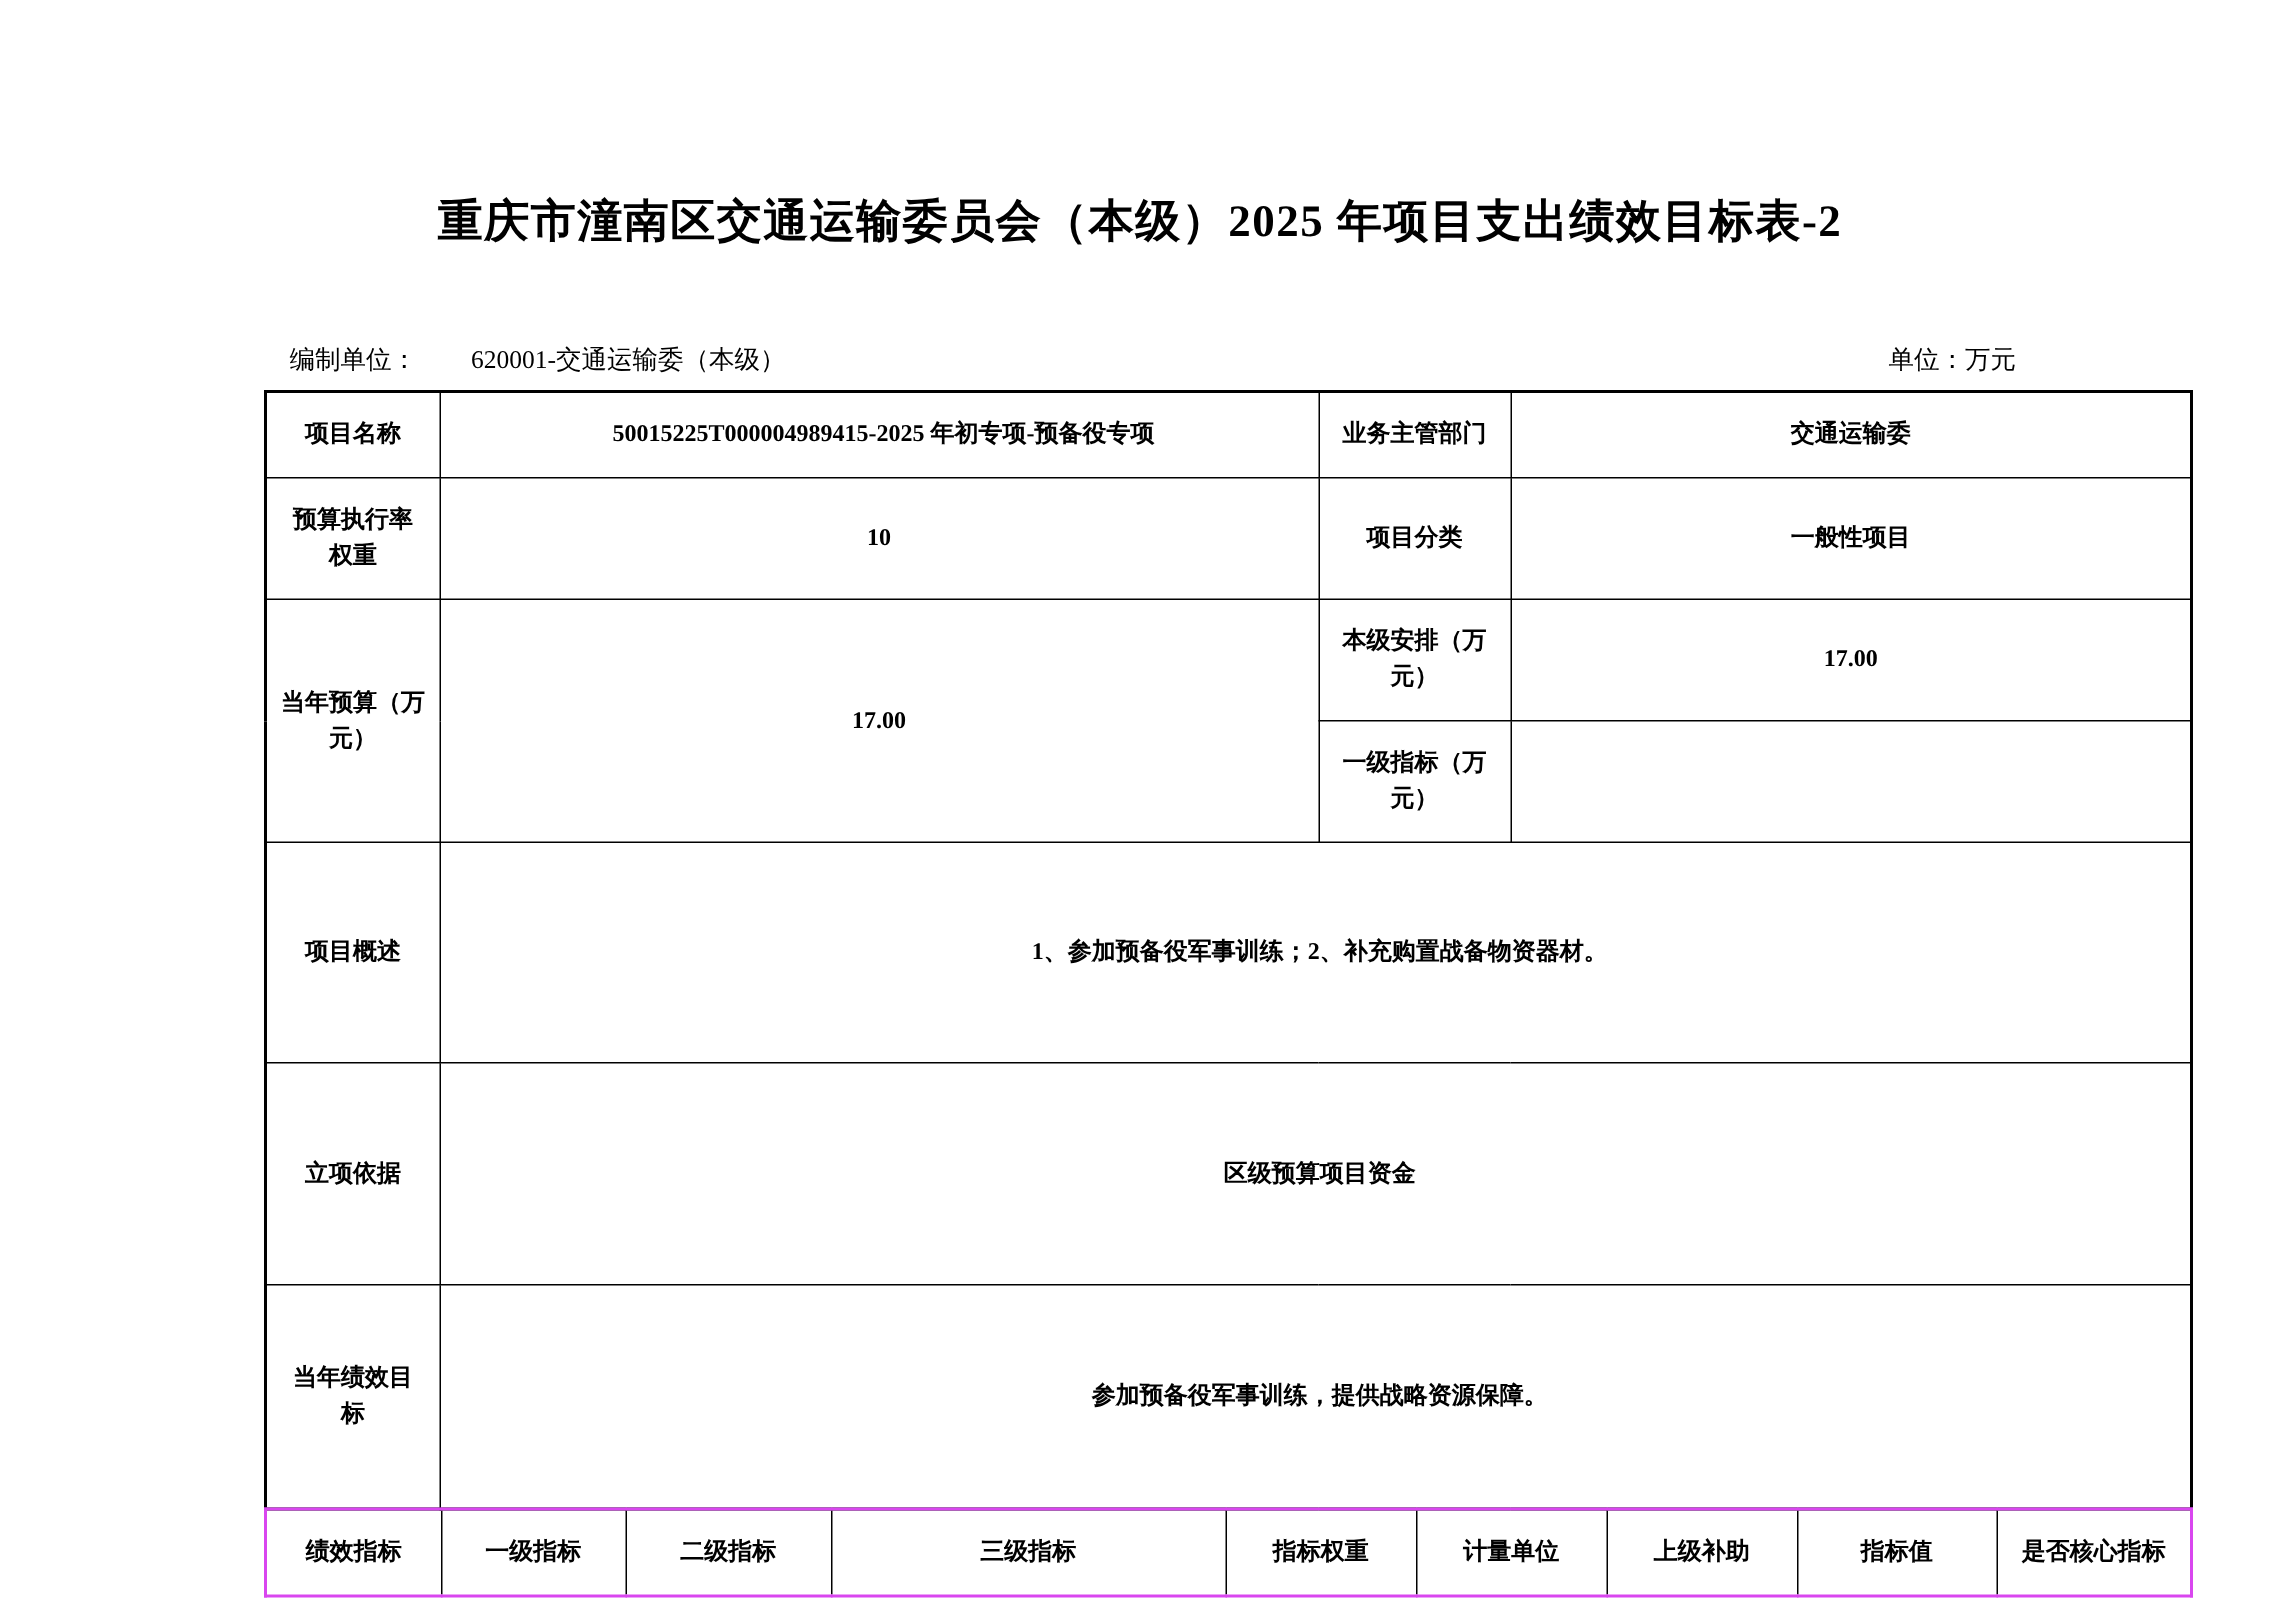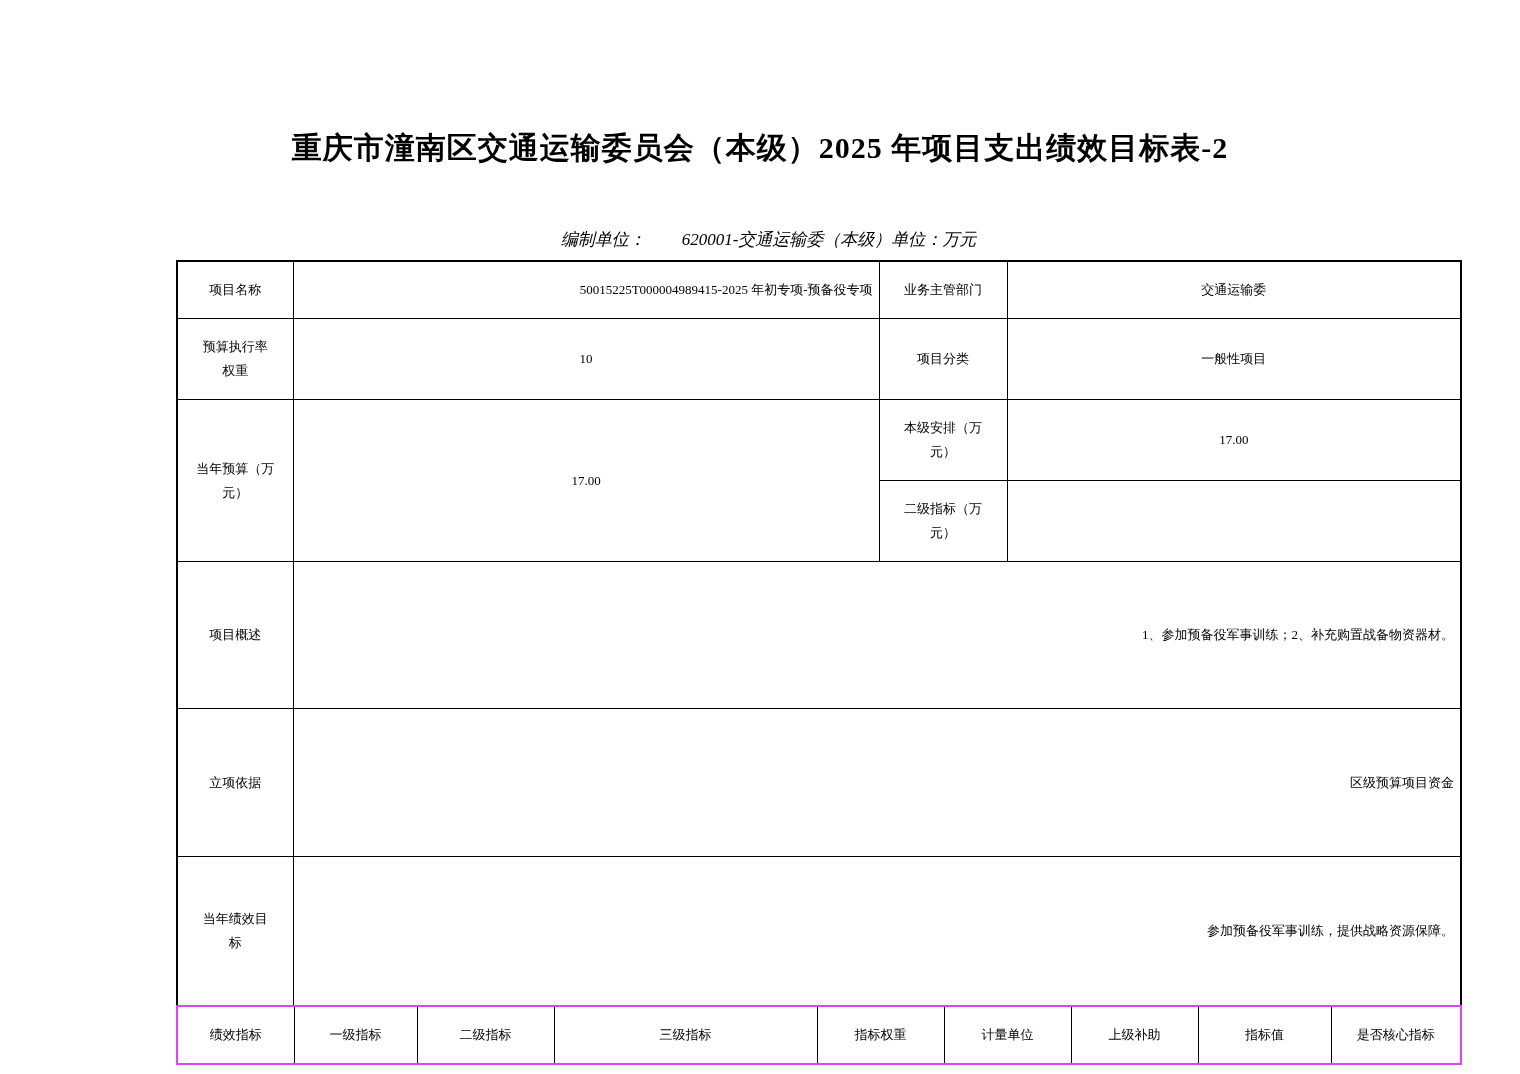--- a/index.html
+++ b/index.html
@@ -19,44 +19,44 @@
     text-align: center;
     font-size: 30px;
     font-weight: bold;
     line-height: 36px;
     letter-spacing: 1px;
   }
   .meta-row {
     margin-top: 62px;
     margin-bottom: 9px;
     display: flex;
-    justify-content: center;
+    justify-content: space-between;
     align-items: flex-end;
     font-size: 17px;
     padding-left: 17px;
-    font-style: italic;
   }
   .meta-left .meta-value { margin-left: 36px; }
   table {
     border-collapse: collapse;
     table-layout: fixed;
     width: 1284px;
   }
   table.main { border: 2px solid #000; }
   table.indicator { border: 2px solid #d946ef; margin-top: -2px; }
   td {
     border: 1.5px solid #000;
-    font-size: 13px;
+    font-size: 16px;
     text-align: center;
     vertical-align: middle;
     padding: 16px 6px;
     line-height: 24px;
     overflow: hidden;
+    font-weight: bold;
   }
-  td.left { text-align: right; padding-left: 12px; }
+  td.left { text-align: center; padding-left: 12px; }
   td.wrap-label { white-space: pre-line; }
   .page-footer {
     text-align: center;
     font-size: 13px;
     margin-top: 14px;
   }
 </style>
 </head>
 <body>
 
@@ -94,21 +94,21 @@
     </tr>
     <tr style="height:48px;">
       <td class="wrap-label" rowspan="2">当年预算（万
 元）</td>
       <td rowspan="2">17.00</td>
       <td class="wrap-label">本级安排（万
 元）</td>
       <td>17.00</td>
     </tr>
     <tr style="height:48px;">
-      <td class="wrap-label">二级指标（万
+      <td class="wrap-label">一级指标（万
 元）</td>
       <td></td>
     </tr>
     <tr style="height:147px;">
       <td>项目概述</td>
       <td class="left" colspan="3">1、参加预备役军事训练；2、补充购置战备物资器材。</td>
     </tr>
     <tr style="height:148px;">
       <td>立项依据</td>
       <td class="left" colspan="3">区级预算项目资金</td>

